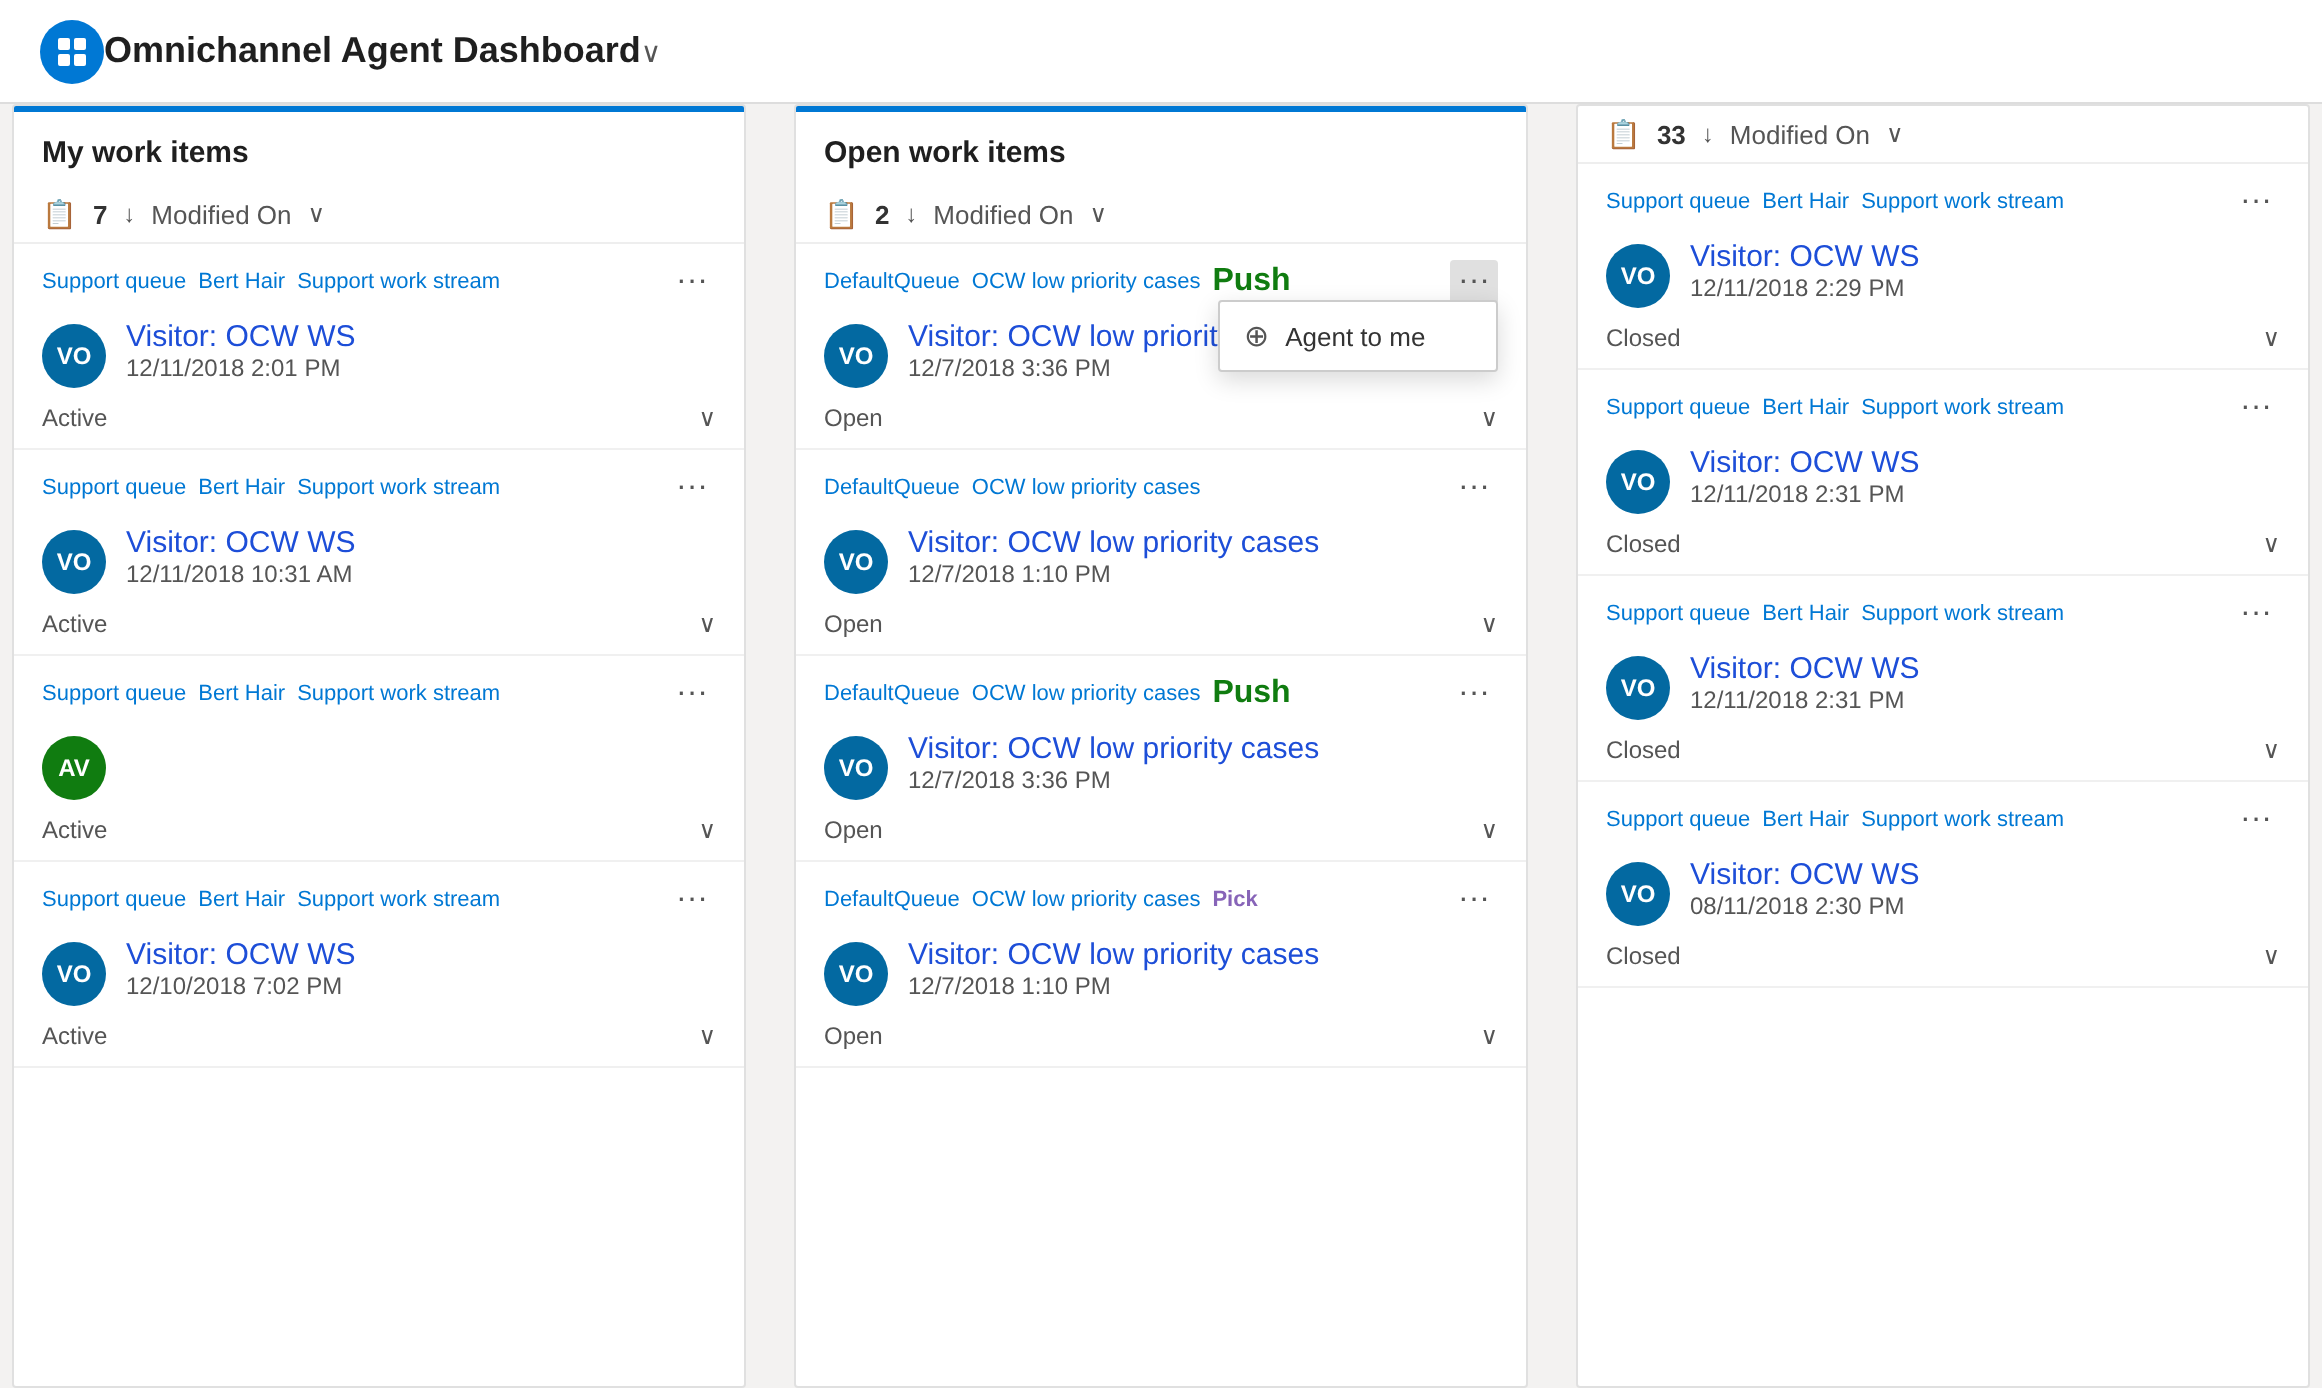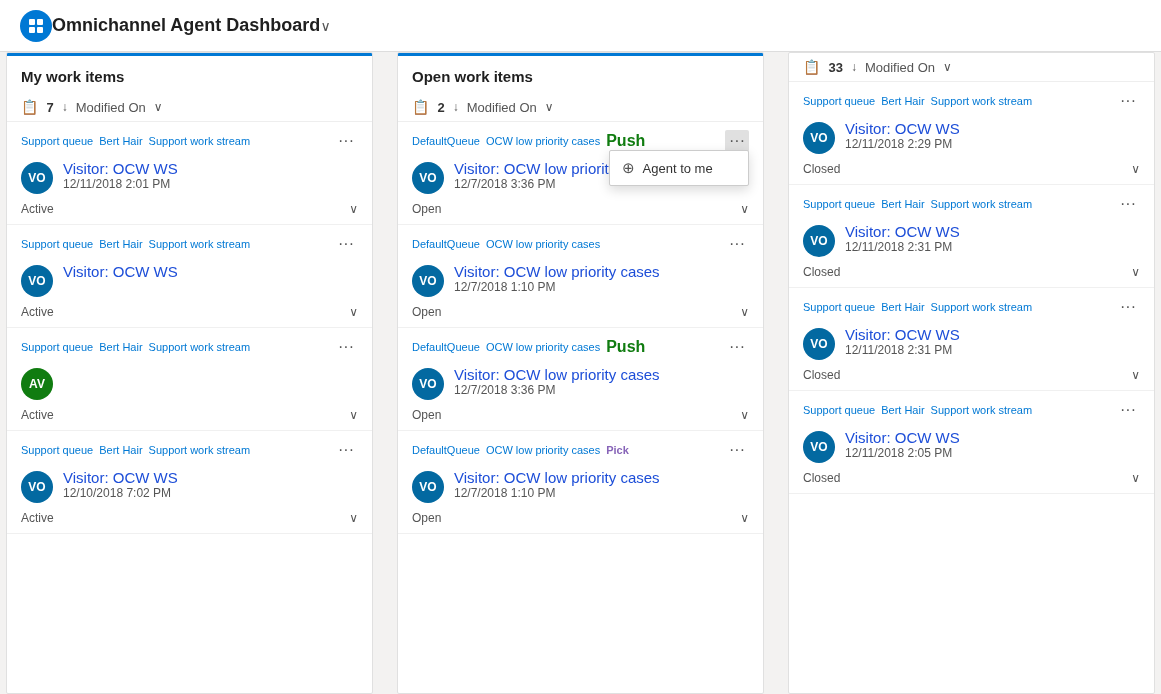--- a/index.html
+++ b/index.html
@@ -166,20 +166,21 @@
           <div class="work-item-tags">
             <span class="tag">Support queue</span>
             <span class="tag">Bert Hair</span>
             <span class="tag">Support work stream</span>
             <span class="item-more">···</span>
           </div>
           <div class="work-item-body">
             <div class="avatar avatar-purple">VO</div>
             <div class="item-info">
               <div class="item-name">Visitor: OCW WS</div>
+              <div class="item-date">12/11/2018 10:31 AM</div>
             </div>
           </div>
           <div class="item-status-row">
             <span class="item-status">Active</span>
             <span class="status-chevron">∨</span>
           </div>
         </div>
         <div class="work-item">
           <div class="work-item-tags">
             <span class="tag">Support queue</span>
@@ -381,21 +382,21 @@
           <div class="work-item-tags">
             <span class="tag">Support queue</span>
             <span class="tag">Bert Hair</span>
             <span class="tag">Support work stream</span>
             <span class="item-more">···</span>
           </div>
           <div class="work-item-body">
             <div class="avatar avatar-purple">VO</div>
             <div class="item-info">
               <div class="item-name">Visitor: OCW WS</div>
-              <div class="item-date">12/11/2018 2:05 PM</div>
+              <div class="item-date">08/11/2018 2:30 PM</div>
             </div>
           </div>
           <div class="item-status-row">
             <span class="item-status">Closed</span>
             <span class="status-chevron">∨</span>
           </div>
         </div>
       </div>
     </div>
   </div>

